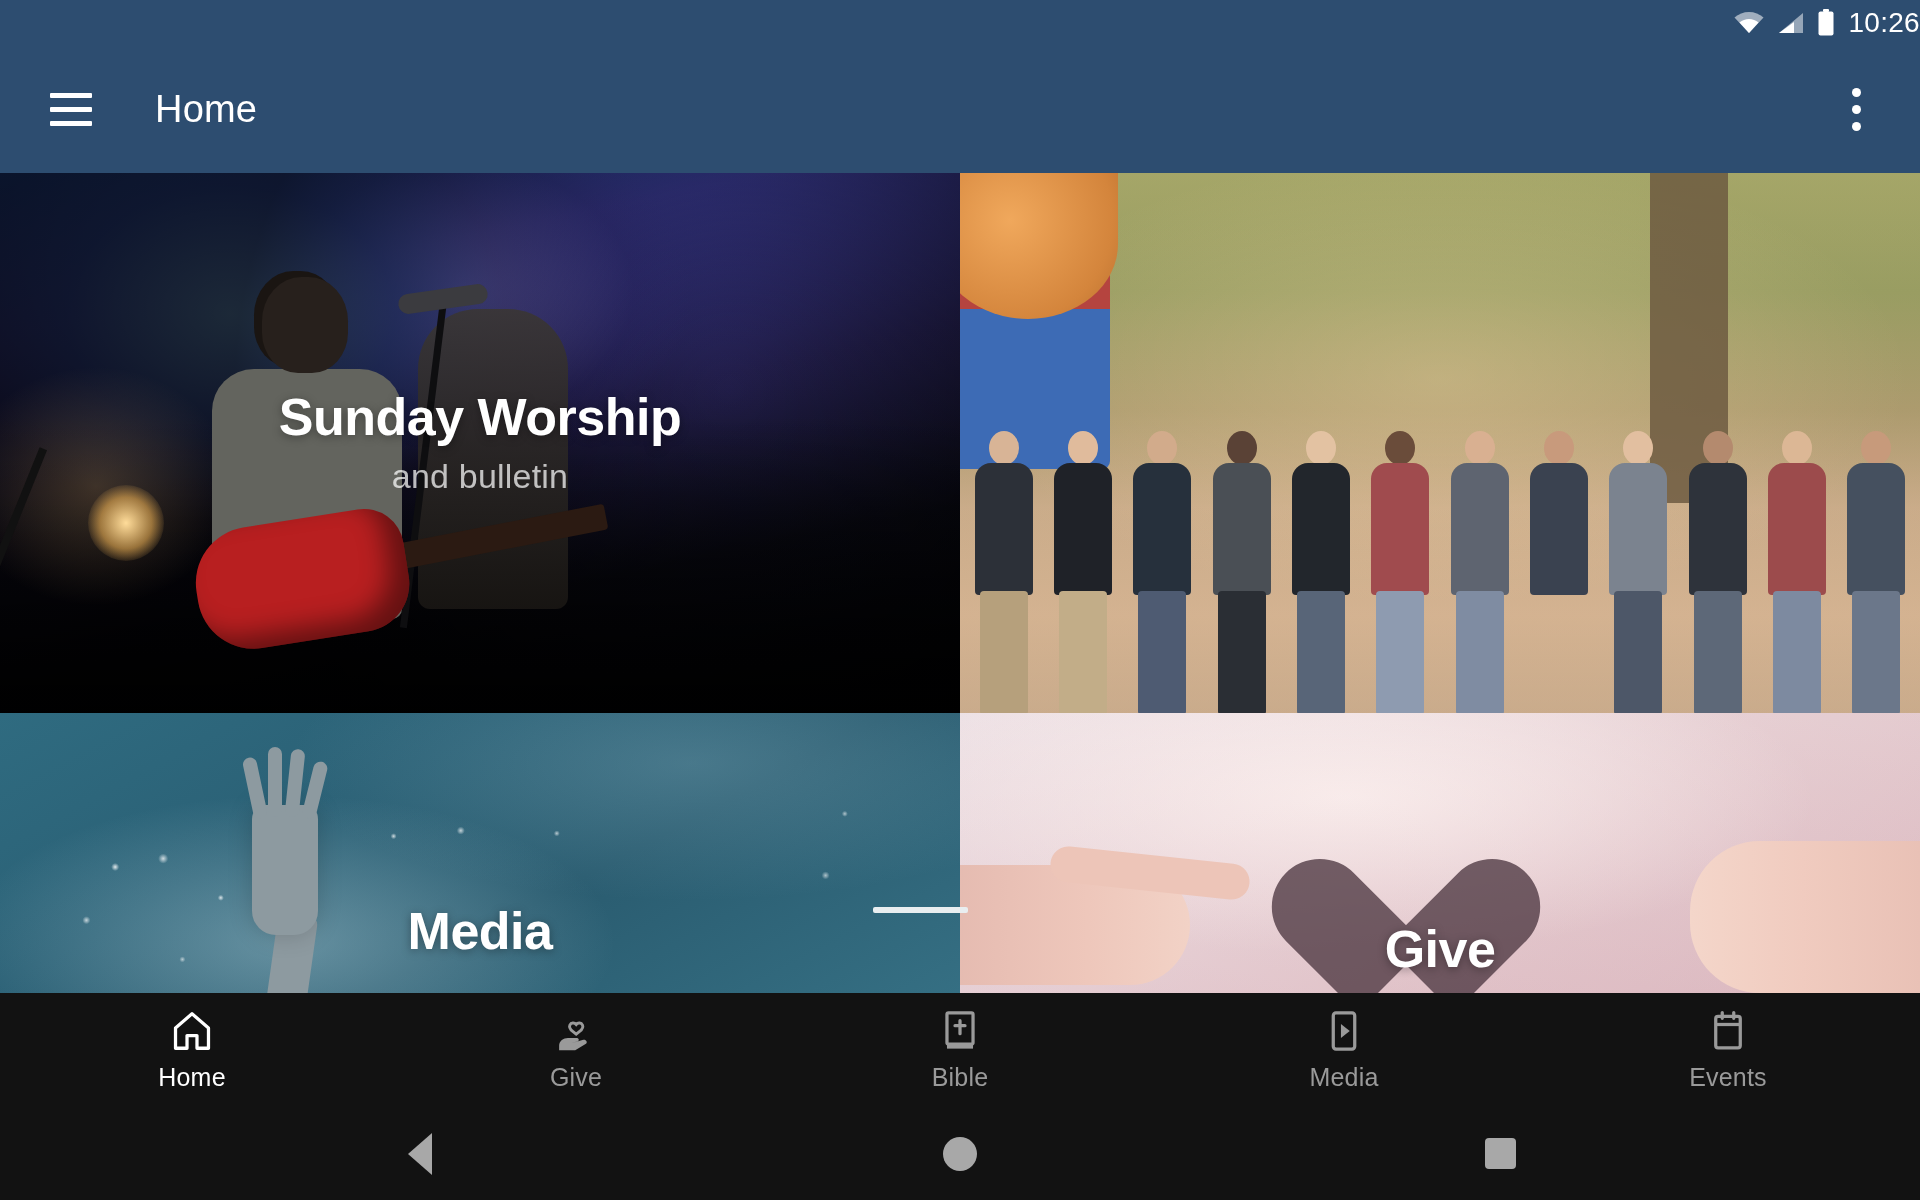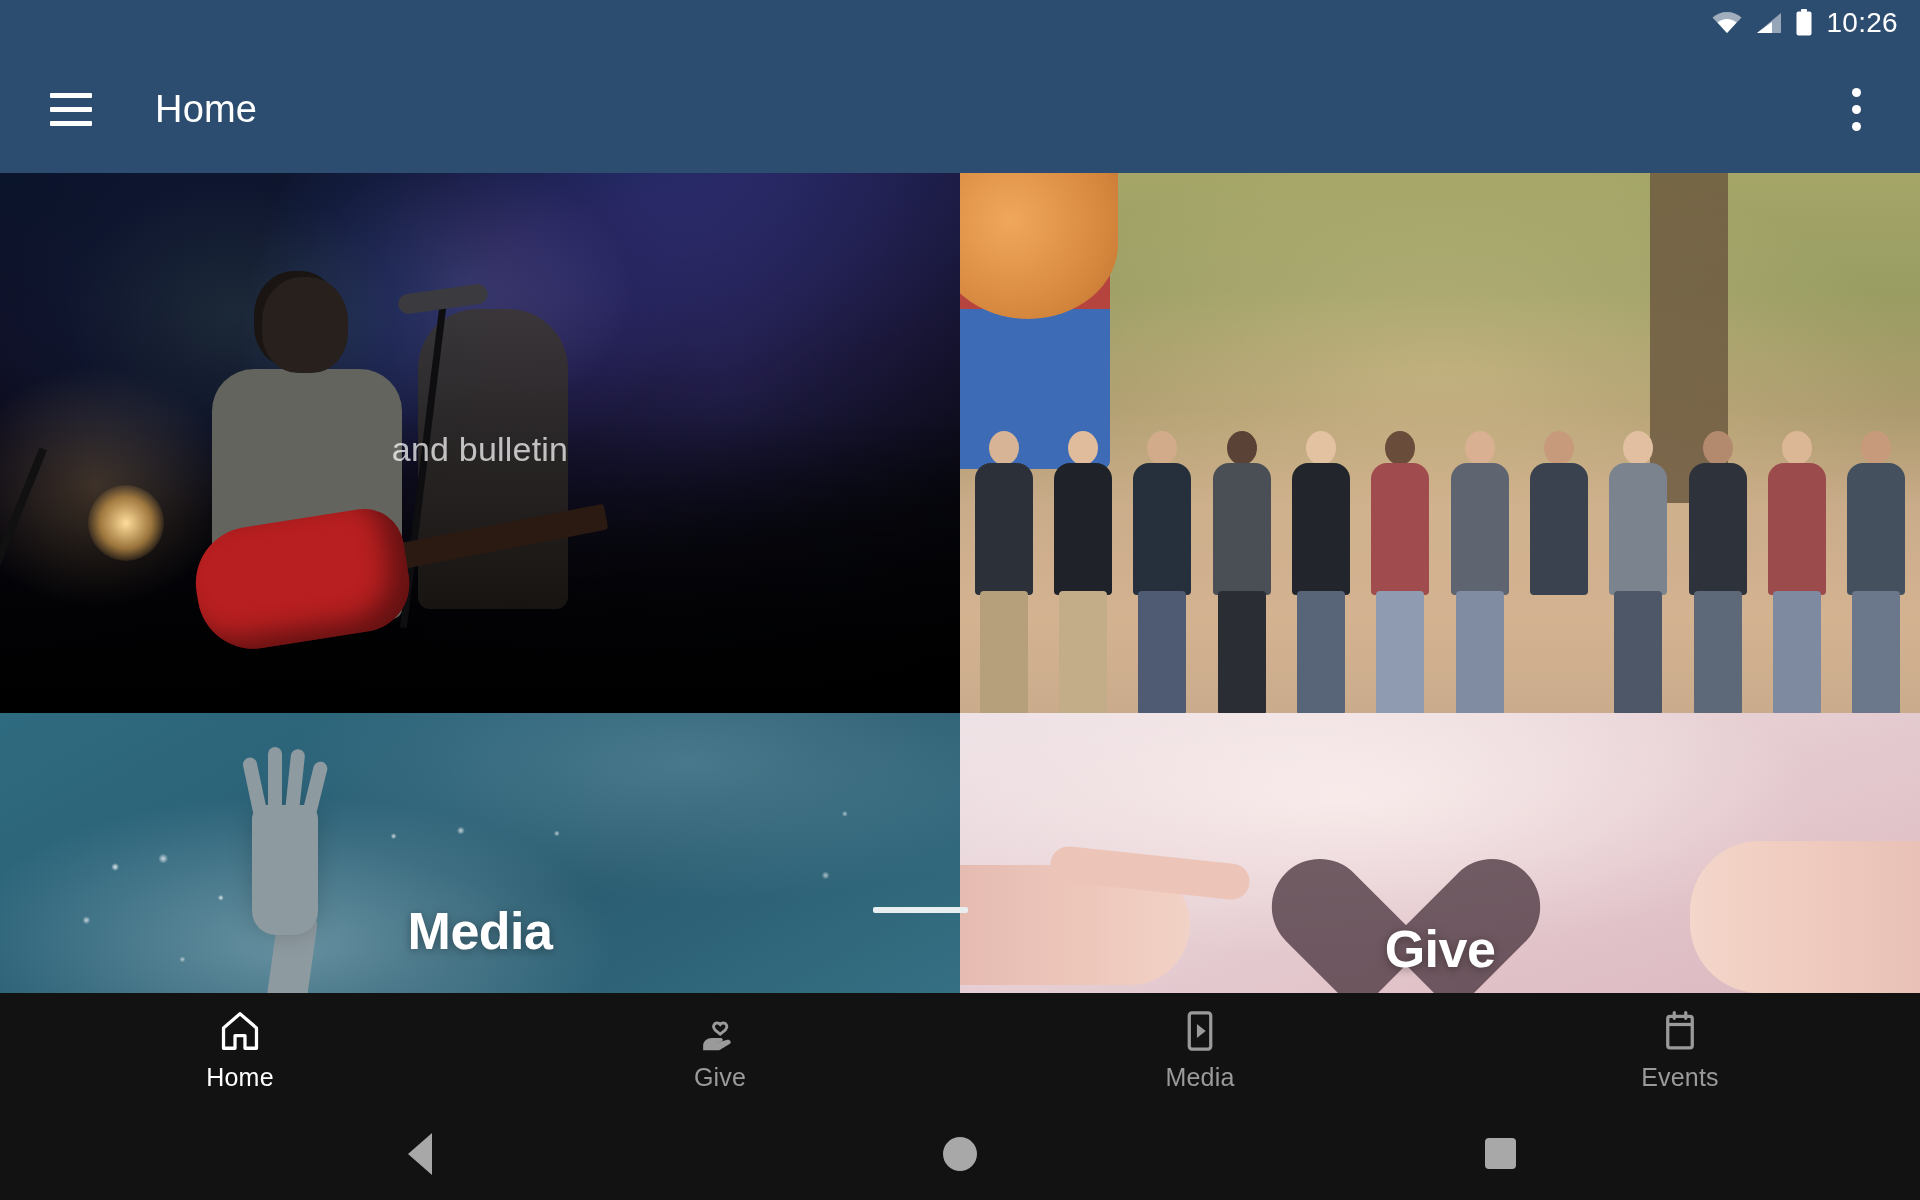--- a/index.html
+++ b/index.html
@@ -9,21 +9,21 @@
     font-family:"Liberation Sans", sans-serif;
     overflow:hidden;
   }
   .screen { position:relative; width:1920px; height:1200px; overflow:hidden; }
 
   
   .status-bar {
     position:absolute; top:0; left:0; width:1920px; height:45px;
     background:#2d4d70;
     display:flex; align-items:center; justify-content:flex-end;
-    padding-right:22px; gap:13px;
+    gap:13px;
   }
   .status-icons { display:flex; align-items:center; gap:12px; }
   .sb-time {
     color:#ffffff; font-size:28px; letter-spacing:0.3px;
     font-family:"Liberation Sans", sans-serif;
   }
 
   
   .app-bar {
     position:absolute; top:45px; left:0; width:1920px; height:128px;
@@ -343,20 +343,21 @@
         <div class="s-figure s-lightglow"></div>
         <div class="s-figure s-person2"></div>
         <div class="s-figure s-mic-stand"></div>
         <div class="s-figure s-torso"></div>
         <div class="s-figure s-head"></div>
         <div class="s-figure s-mic"></div>
         <div class="s-figure s-guitar-neck"></div>
         <div class="s-figure s-guitar"></div>
       </div>
       <div class="tile-label-wrap">
+        <div class="tile-title">Sunday Worship</div>
         <div class="tile-sub">and bulletin</div>
       </div>
     </div>
 
     <div class="tile tile-about">
       <div class="tile-bg art-about">
         <div class="a-inflatable"></div>
         <div class="a-ball"></div>
         <div class="a-tree" style="left:690px; top:0; width:78px; height:330px;"></div>
         <div class="a-crowd">
@@ -463,20 +464,28 @@
     </div>
 
     <div class="tab">
       <svg class="tab-icon" viewBox="0 0 24 24">
         <path d="M12.1 8.6 C11.2 7.5 9.4 7.6 8.8 8.9 C8.2 10.2 9.3 11.4 10.3 12.2 L12.1 13.6 L13.9 12.2 C14.9 11.4 16 10.2 15.4 8.9 C14.8 7.6 13 7.5 12.1 8.6 Z" fill="none" stroke="#9a9a9a" stroke-width="1.5"></path>
         <path d="M3.2 19.6 C3.2 17.2 5.4 15.6 7.8 15.6 L12.4 15.6 C13.4 15.6 13.9 16.9 12.9 17.3 L10 18.3 L15.8 16.6 C17.1 16.2 18.3 17.8 17.2 18.7 L11.6 22 L3.2 22 Z" fill="#9a9a9a"></path>
       </svg>
       <div class="tab-label">Give</div>
     </div>
 
+    <div class="tab">
+      <svg class="tab-icon" viewBox="0 0 24 24">
+        <rect x="5.2" y="2.6" width="13.6" height="16.2" rx="0.8" fill="none" stroke="#9a9a9a" stroke-width="1.7"></rect>
+        <path d="M12 6.6 L12 13.4 M9.4 9.2 L14.6 9.2" stroke="#9a9a9a" stroke-width="1.7" stroke-linecap="round"></path>
+        <path d="M5.2 18.8 L18.8 18.8 L18.8 21.2 L5.2 21.2 Z" fill="#9a9a9a"></path>
+      </svg>
+      <div class="tab-label">Bible</div>
+    </div>
 
     <div class="tab">
       <svg class="tab-icon" viewBox="0 0 24 24">
         <rect x="6.4" y="2.6" width="11.2" height="18.8" rx="1.4" fill="none" stroke="#9a9a9a" stroke-width="1.7"></rect>
         <path d="M10.4 8.4 L15 12 L10.4 15.6 Z" fill="#9a9a9a"></path>
       </svg>
       <div class="tab-label">Media</div>
     </div>
 
     <div class="tab">

